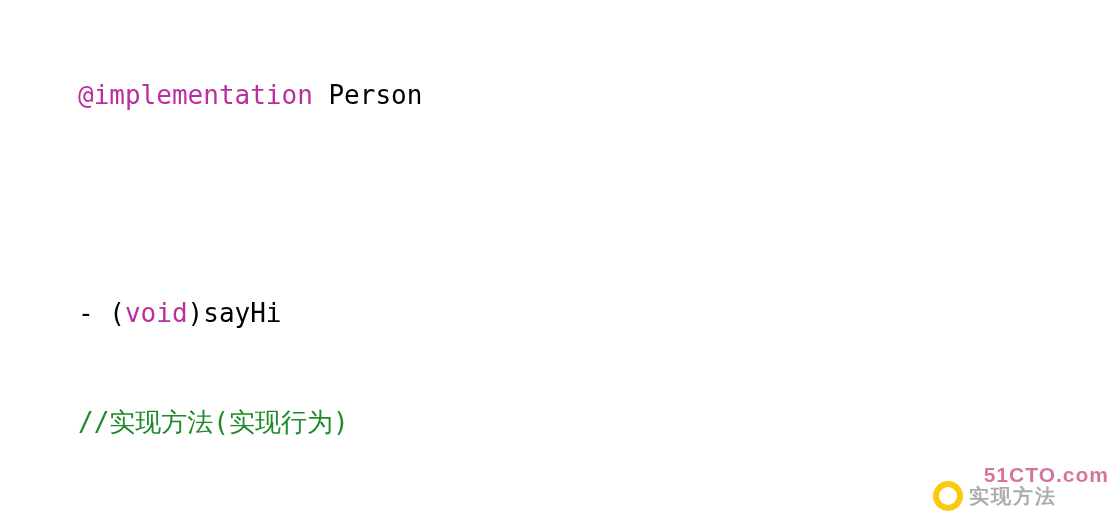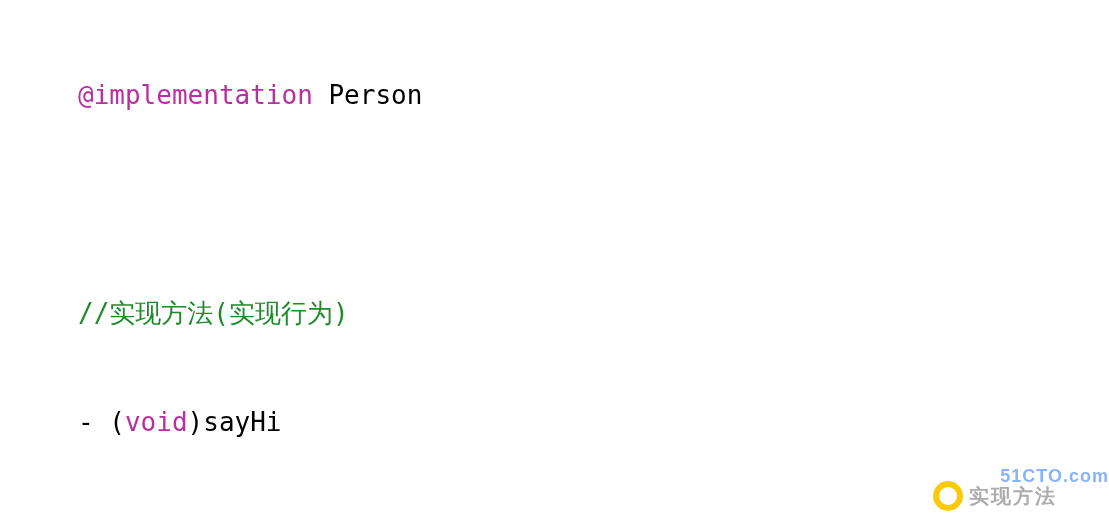--- a/index.html
+++ b/index.html
@@ -11,30 +11,30 @@
   .kw-type { color: #b92f9f; }
   .cls { color: #000000; }
   .comment { color: #1f8a2a; }
   .punct { color: #000000; }
   .method { color: #000000; }
 
   .watermark { position: absolute; right: 4px; bottom: 4px; width: 172px; height: 38px; opacity: 0.95; display:flex; align-items:center; justify-content:flex-start; }
   .wm-icon { width: 30px; height: 30px; border-radius: 50%; background: #fcc800; position: relative; margin-right:6px; flex:0 0 auto; }
   .wm-icon::before { content:""; position:absolute; left:6px; top:6px; width:18px; height:18px; border-radius:50%; background:#fff; }
   .wm-text { color:#a8a8a8; font-family: Arial, sans-serif; font-size:20px; font-weight:600; letter-spacing:2px; }
-  .wm-top { position:absolute; right:0; bottom:30px; color:#3b82f6; font-family:Arial, sans-serif; font-size:18px; font-weight:700; letter-spacing:1px; opacity:.6; }
+  .wm-top { position:absolute; right:0; bottom:30px; color:#be185d; font-family:Arial, sans-serif; font-size:21px; font-weight:700; letter-spacing:1px; opacity:.6; }
 </style>
 </head>
 <body>
 
 <div class="code">
   <div class="line"><span class="kw-impl">@implementation</span><span> </span><span class="cls">Person</span></div>
   <div class="line">&nbsp;</div>
+  <div class="line"><span class="punct">-</span><span> </span><span class="punct">(</span><span class="kw-type">void</span><span class="punct">)</span><span class="method">sayHi</span></div>
   <div class="line"><span class="comment">//实现方法(实现行为)</span></div>
-  <div class="line"><span class="punct">-</span><span> </span><span class="punct">(</span><span class="kw-type">void</span><span class="punct">)</span><span class="method">sayHi</span></div>
   <div class="line"><span class="punct">{</span></div>
   
   
   
   
   
   
   
   
   

